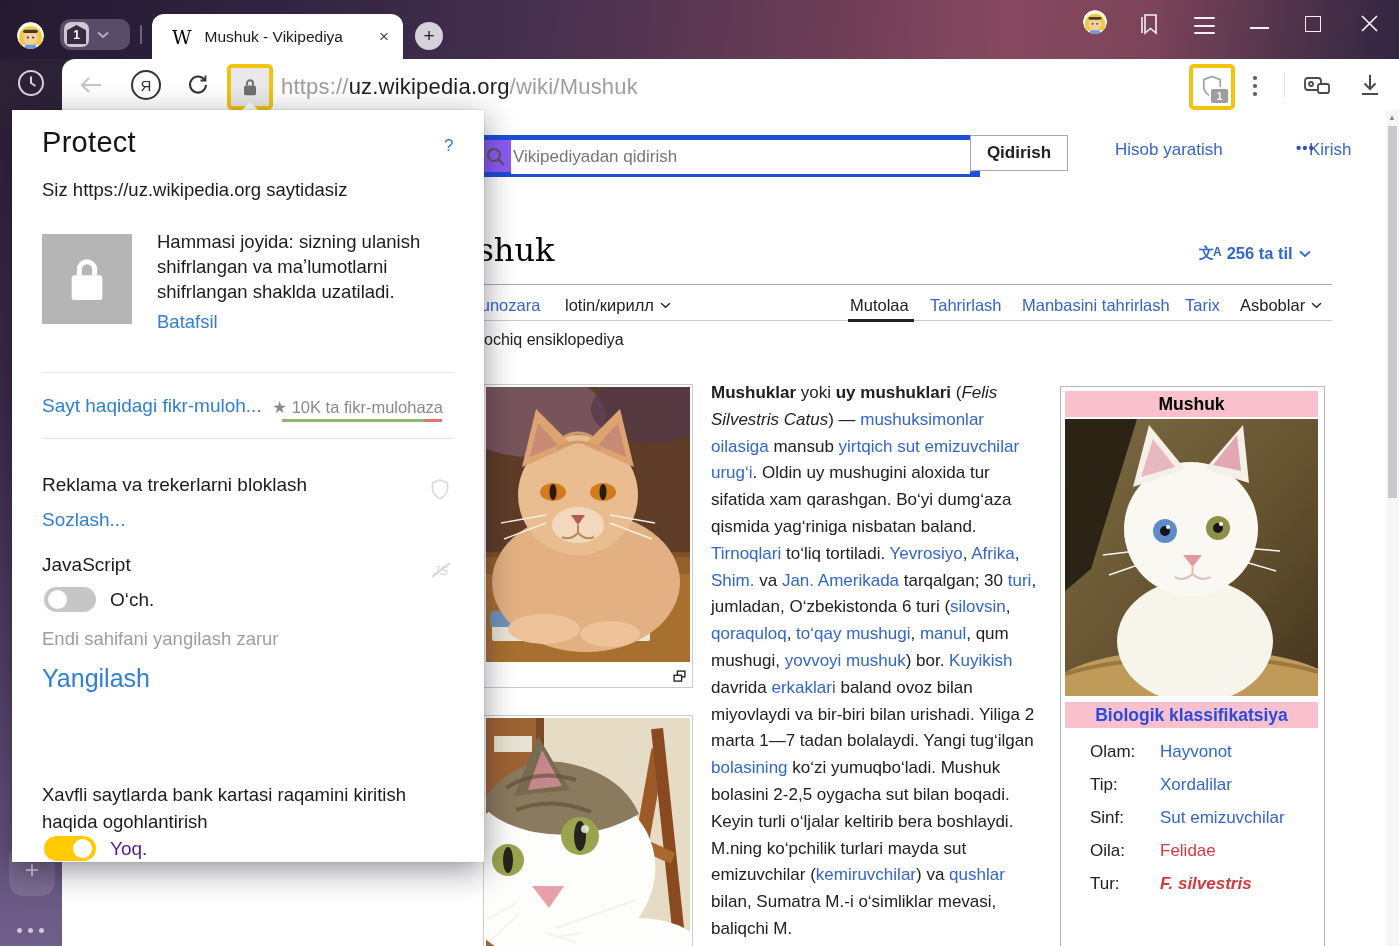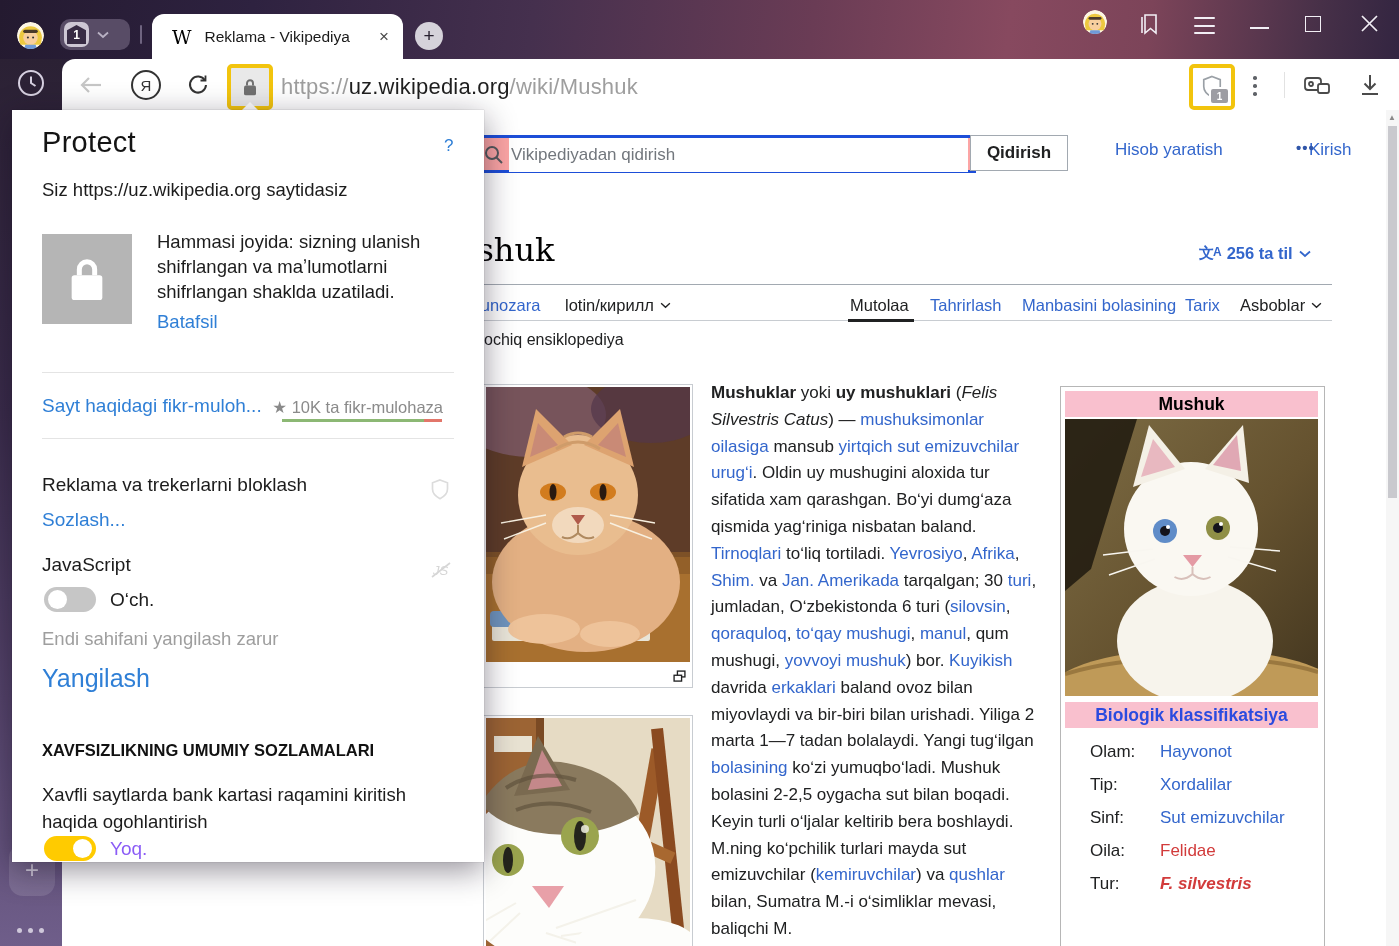--- a/index.html
+++ b/index.html
@@ -91,25 +91,25 @@
   .knob{position:absolute;top:3px;width:19px;height:19px;border-radius:50%;background:#fff}
   #p-toggle-js{left:32px;top:477px;background:#c6c6c6}
   #p-toggle-js .knob{left:4px}
   #p-och{left:98px;top:479px;font-size:19px;color:#1c1c1c}
   #p-note{left:30px;top:518px;font-size:18.5px;color:#9e9e9e}
   #p-yangilash{left:30px;top:554px;font-size:25px}
   #p-sechdr{left:30px;top:631px;font-size:16.5px;font-weight:bold;color:#111}
   #p-bank{left:30px;top:671px;width:380px;font-size:18.5px;line-height:27px;color:#1c1c1c}
   #p-toggle-bank{left:32px;top:726px;background:#ffcb00}
   #p-toggle-bank .knob{left:29px}
-  #p-yoq{left:98px;top:728px;font-size:19px;color:#8b5cf6}
+  #p-yoq{left:98px;top:728px;font-size:19px;color:#4c1d95}
 
   
   .wlink{color:#3366cc}
-  #search-box{left:472px;top:135px;width:498px;height:32px;border:3px solid #1d4ed8;background:#fca5a5}
+  #search-box{left:472px;top:135px;width:498px;height:32px;border:5px solid #1d4ed8;background:#8b5cf6}
   #search-input{position:absolute;left:34px;top:0;width:455px;height:32px;border:0;outline:0;font-size:17px;
      font-family:"Liberation Sans",sans-serif;color:#202122}
   #search-input::placeholder{color:#72777d}
   #search-ic{position:absolute;left:9px;top:7px}
   #search-btn{left:970px;top:135px;width:96px;height:34px;border:1px solid #a2a9b1;background:#fff;
      display:flex;align-items:center;justify-content:center;font-size:17px;font-weight:bold;color:#202122}
   #acct-create{left:1115px;top:140px;font-size:17px}
   #acct-login{left:1309px;top:140px;font-size:17px}
   #acct-more{left:1296px;top:139px;font-size:15px;color:#3056a9;font-weight:bold;letter-spacing:1px}
   #page-title{left:424px;top:231px;font-size:32px;color:#000;z-index:1}
@@ -181,21 +181,21 @@
   <span id="tabgroup-chevron">
     <svg width="12" height="8" viewBox="0 0 12 8">
         <polyline points="1,1.5 6,6 11,1.5" fill="none" stroke="currentColor" stroke-width="1.8"></polyline>
       </svg>
   </span>
 </div>
 <div id="tabbar-sep" class="abs"></div>
 
 <div id="tab" class="abs">
   <span id="tab-favicon" class="serif">W</span>
-  <span id="tab-title">Reklama - Vikipediya</span>
+  <span id="tab-title">Mushuk - Vikipediya</span>
   <span id="tab-close">×</span>
 </div>
 <div id="newtab" class="abs">+</div>
 
 <div id="avatar-right" class="abs avatar">
   <svg width="24" height="24" viewBox="0 0 26 26">
     <circle cx="13" cy="13" r="13" fill="#fdf6e3"></circle>
     <path d="M2 15a11 11 0 0 1 22 0l-1 7H3z" fill="#edc93f"></path>
     <circle cx="13" cy="15" r="7" fill="#f8cf9e"></circle>
     <rect x="6" y="7.5" width="14" height="3" rx="1.5" fill="#4a3a2a"></rect>
@@ -313,21 +313,21 @@
 
 <a id="tab-munozara" class="abs ptab wlink">Munozara</a>
 <div id="tab-variant" class="abs ptab">
   <span>lotin/кирилл</span>
   <svg width="11" height="7" viewBox="0 0 12 8">
       <polyline points="1,1.5 6,6 11,1.5" fill="none" stroke="currentColor" stroke-width="1.6"></polyline>
     </svg>
 </div>
 <span id="tab-mutolaa" class="abs ptab">Mutolaa</span>
 <a id="tab-tahrirlash" class="abs ptab wlink">Tahrirlash</a>
-<a id="tab-manbasini" class="abs ptab wlink">Manbasini bolasining</a>
+<a id="tab-manbasini" class="abs ptab wlink">Manbasini tahrirlash</a>
 <a id="tab-tarix" class="abs ptab wlink">Tarix</a>
 <div id="tab-asboblar" class="abs ptab">
   <span>Asboblar</span>
   <svg width="11" height="7" viewBox="0 0 12 8">
       <polyline points="1,1.5 6,6 11,1.5" fill="none" stroke="currentColor" stroke-width="1.6"></polyline>
     </svg>
 </div>
 <div id="tabs-rule" class="abs"></div>
 <div id="mutolaa-underline" class="abs"></div>
 <div id="tagline" class="abs">ochiq ensiklopediya</div>
@@ -490,19 +490,18 @@
       <text x="3" y="15" font-size="13" font-style="italic" fill="#d6d6d6">JS</text>
       <line x1="2" y1="17" x2="20" y2="3" stroke="#d6d6d6" stroke-width="1.6"></line>
     </svg>
   </span>
   <div id="p-toggle-js" class="abs toggle">
       <div class="knob"></div>
     </div>
   <span id="p-och" class="abs">Oʻch.</span>
   <div id="p-note" class="abs">Endi sahifani yangilash zarur</div>
   <a id="p-yangilash" class="abs blue">Yangilash</a>
-  <div id="p-sechdr" class="abs">XAVFSIZLIKNING UMUMIY SOZLAMALARI</div>
   <div id="p-bank" class="abs">Xavfli saytlarda bank kartasi raqamini kiritish haqida ogohlantirish</div>
   <div id="p-toggle-bank" class="abs toggle">
       <div class="knob"></div>
     </div>
   <span id="p-yoq" class="abs">Yoq.</span>
 </div>
 
 </body></html>

